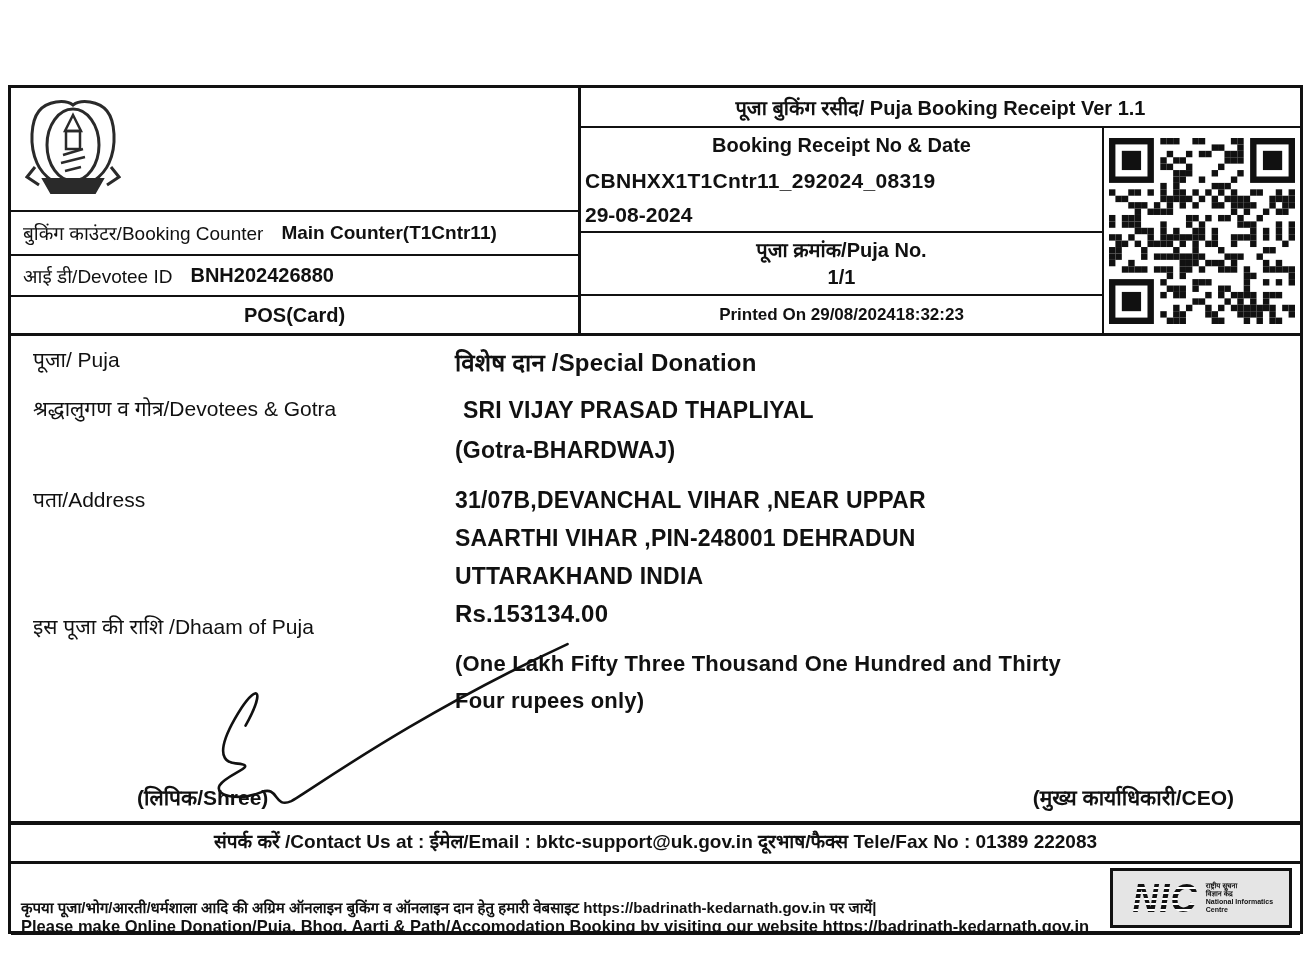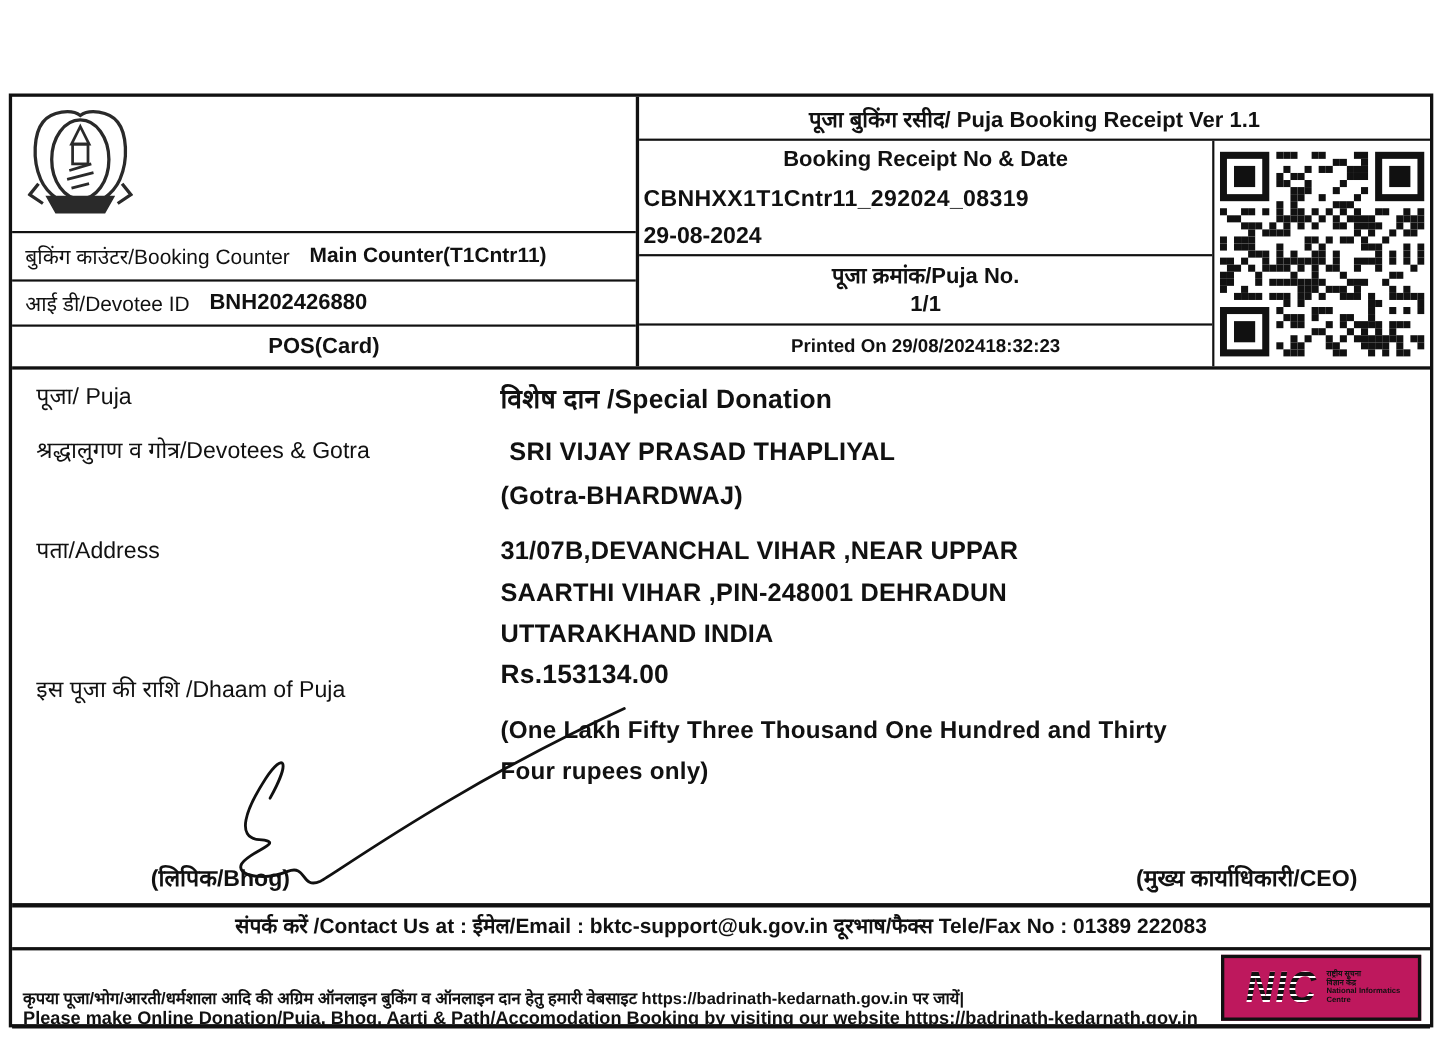--- a/index.html
+++ b/index.html
@@ -69,21 +69,21 @@
   .bottom-box {
     margin-top: 4px; border-top: 3px solid #111; border-bottom: 3px solid #111;
     height: 74px; display: flex; align-items: stretch;
   }
   .bottom-text { flex: 1; padding: 5px 6px 4px 10px; display:flex; flex-direction:column; justify-content:space-around; }
   .bottom-line-hi { font-size: 15px; font-weight: bold; margin-top: 28px; }
   .bottom-line-en { font-size: 16.5px; font-weight: bold; }
   .nic-box {
     width: 182px; margin: 4px 8px 4px 2px; border: 3px solid #111;
     display: flex; align-items: center; justify-content: center; gap: 5px;
-    background:#be185d;
+    background:#e5e5e5;
   }
   .nic-word {
     font-weight: 900; font-style: italic; font-size: 40px; letter-spacing: 1px;
     line-height: 1; color:#111; transform: scaleY(1.0) scaleX(0.9);
   }
   @supports ((-webkit-background-clip: text) or (background-clip: text)) {
     .nic-word {
       background: repeating-linear-gradient(180deg,#111 0 3.5px,#fff 3.5px 5.5px);
       -webkit-background-clip: text; background-clip: text;
       color: transparent; -webkit-text-fill-color: transparent;
@@ -457,21 +457,21 @@
 
     <div class="b-label" style="top:276px">इस पूजा की राशि /Dhaam of Puja</div>
     <div class="b-value v-amount" style="top:264px">Rs.153134.00</div>
     <div class="b-value v-words" style="top:315px">(One Lakh Fifty Three Thousand One Hundred  and Thirty</div>
     <div class="b-value v-words" style="top:352px">Four rupees  only)</div>
 
     <svg class="signature-svg" viewBox="0 0 1289 488">
       <path d="M232 392 C 252 356, 244 350, 228 374 C 210 402, 200 428, 222 430 C 248 432, 214 440, 206 452 C 200 463, 226 468, 248 459 C 266 452, 260 476, 278 468 C 292 461, 400 382, 556 310" fill="none" stroke="#111" stroke-width="2.6" stroke-linecap="round"></path>
     </svg>
 
-    <div class="sig-label" style="top:447px;left:126px">(लिपिक/Bhog)</div>
+    <div class="sig-label" style="top:447px;left:126px">(लिपिक/Shree)</div>
     <div class="sig-label" style="top:447px;right:66px">(मुख्य कार्याधिकारी/CEO)</div>
   </div>
 
   <div class="contact-row">संपर्क करें /Contact Us at : ईमेल/Email : bktc-support@uk.gov.in  दूरभाष/फैक्स Tele/Fax No : 01389 222083</div>
 
   <div class="bottom-box">
     <div class="bottom-text">
       <div class="bottom-line-hi">कृपया पूजा/भोग/आरती/धर्मशाला आदि की अग्रिम ऑनलाइन बुकिंग व ऑनलाइन दान हेतु हमारी वेबसाइट https://badrinath-kedarnath.gov.in  पर जायें|</div>
       <div class="bottom-line-en">Please make Online Donation/Puja, Bhog, Aarti &amp; Path/Accomodation Booking by visiting our website https://badrinath-kedarnath.gov.in</div>
     </div>

